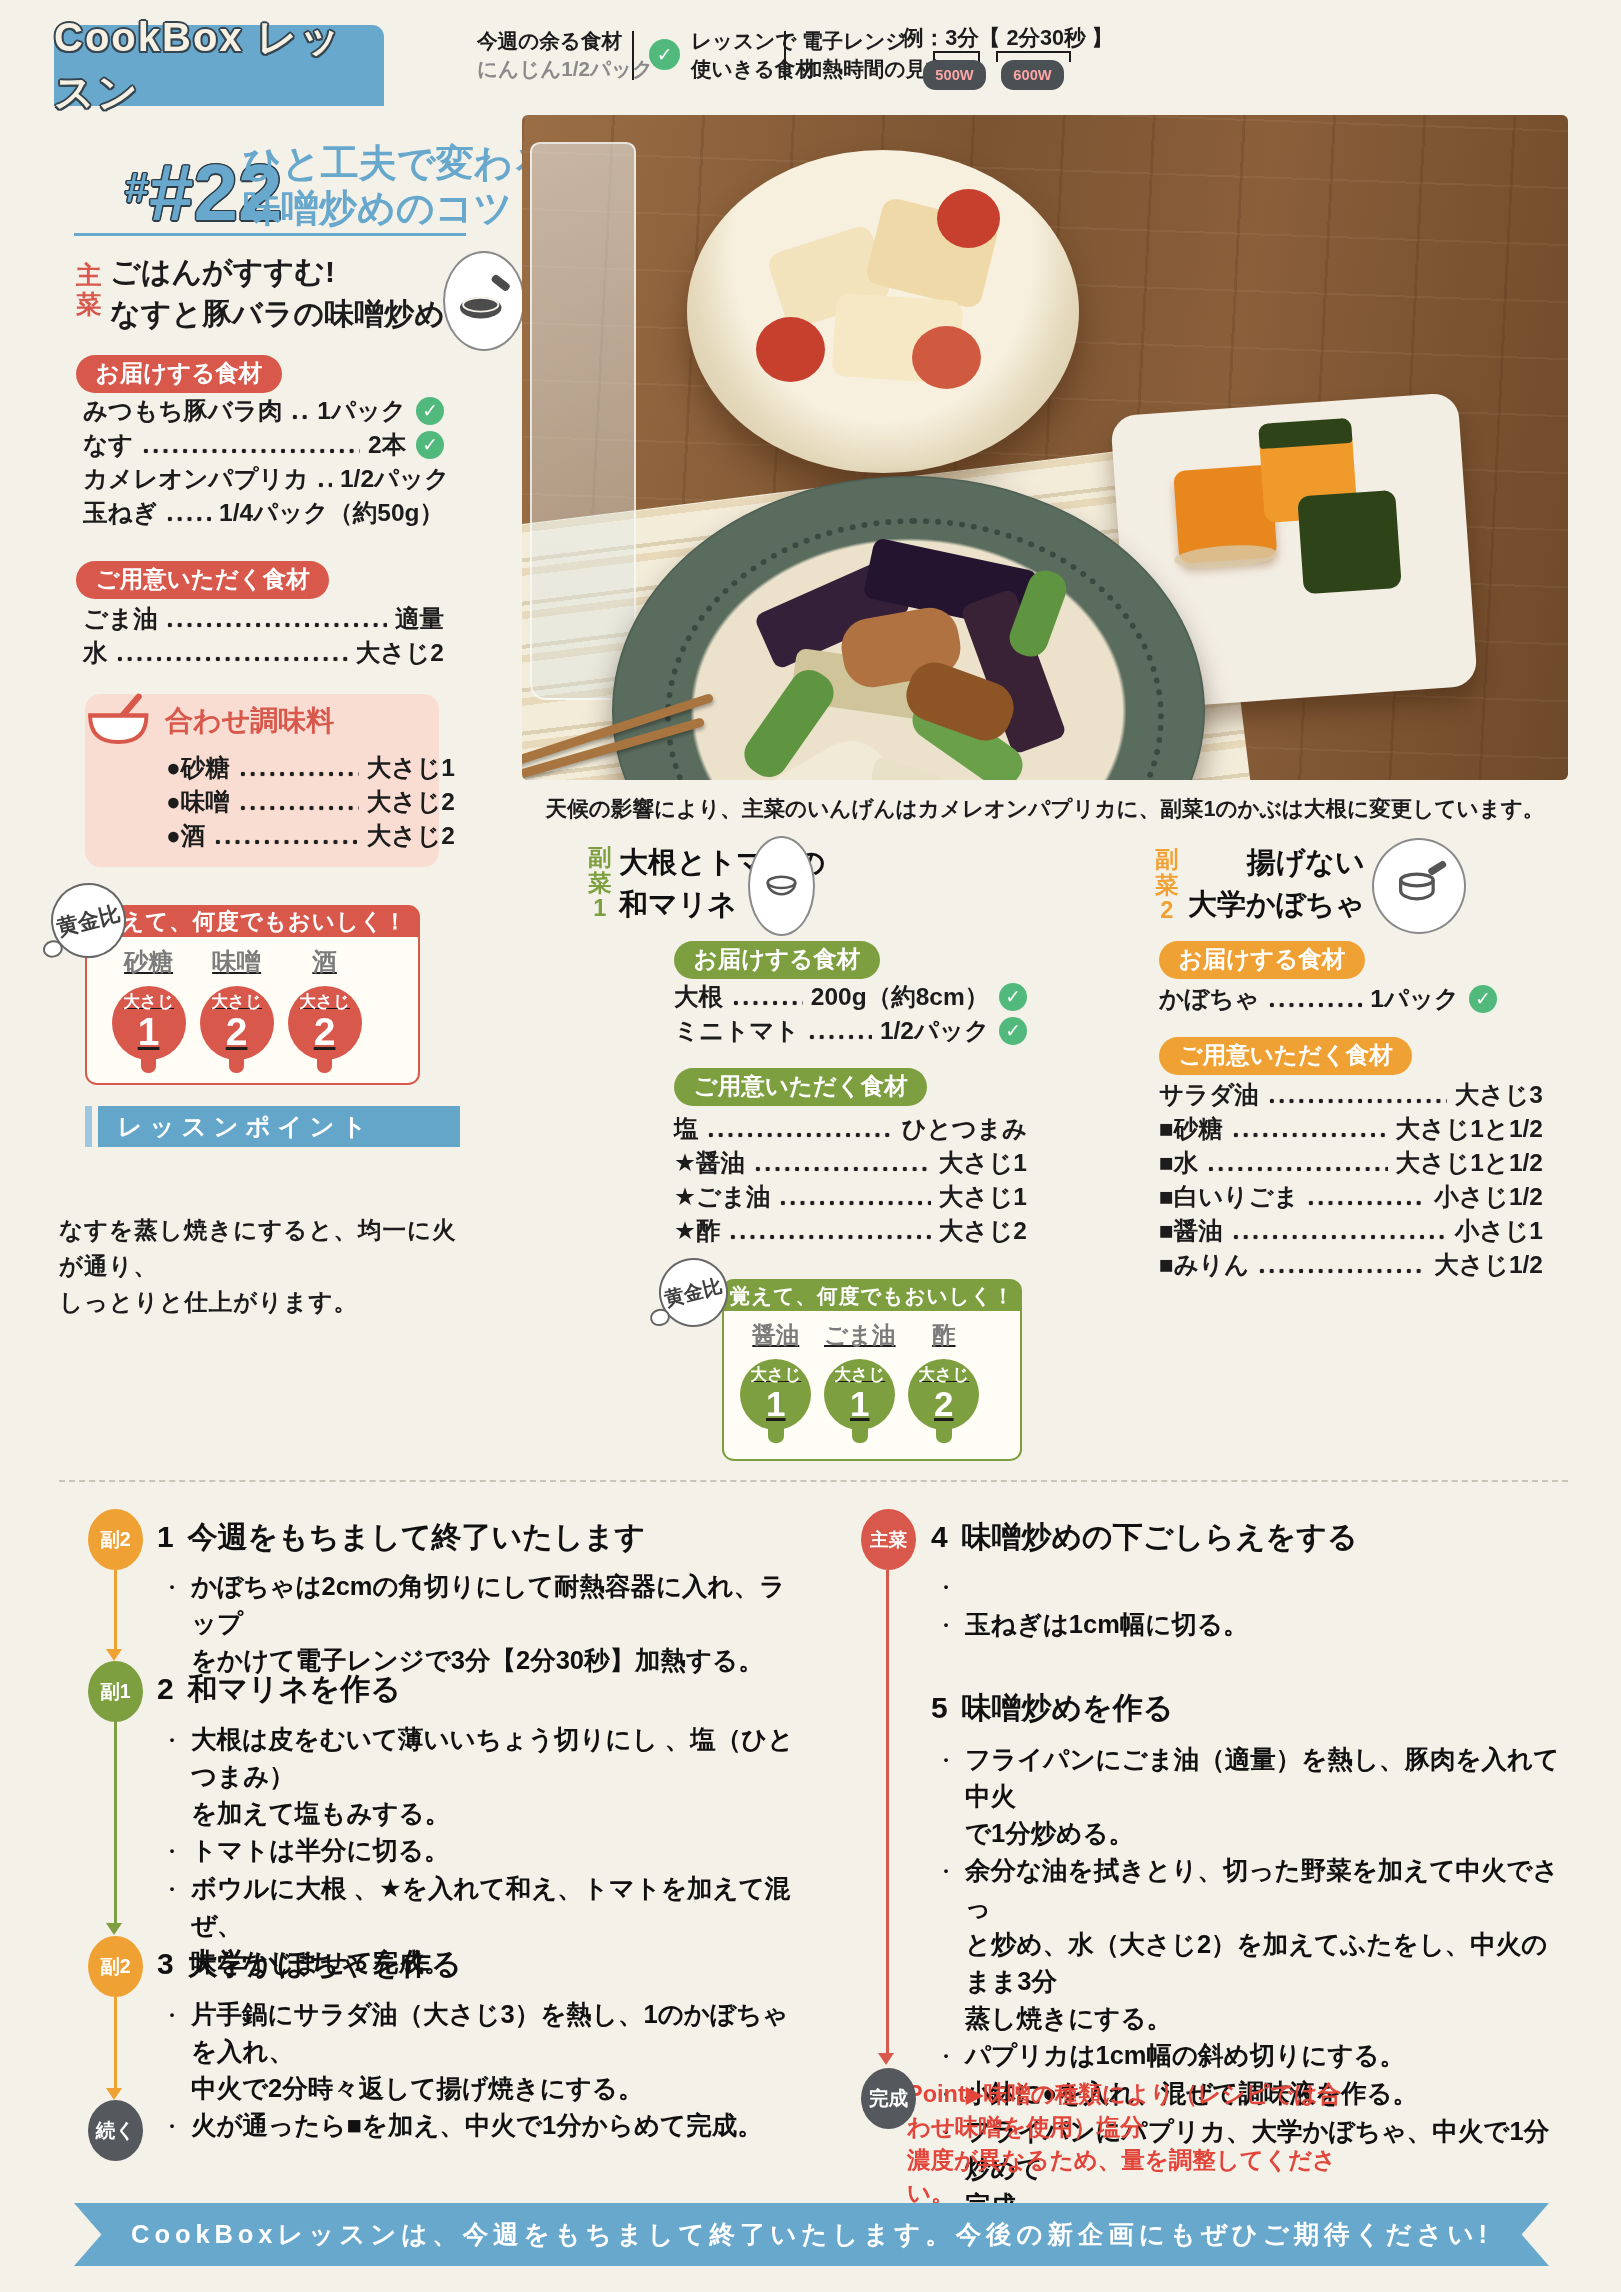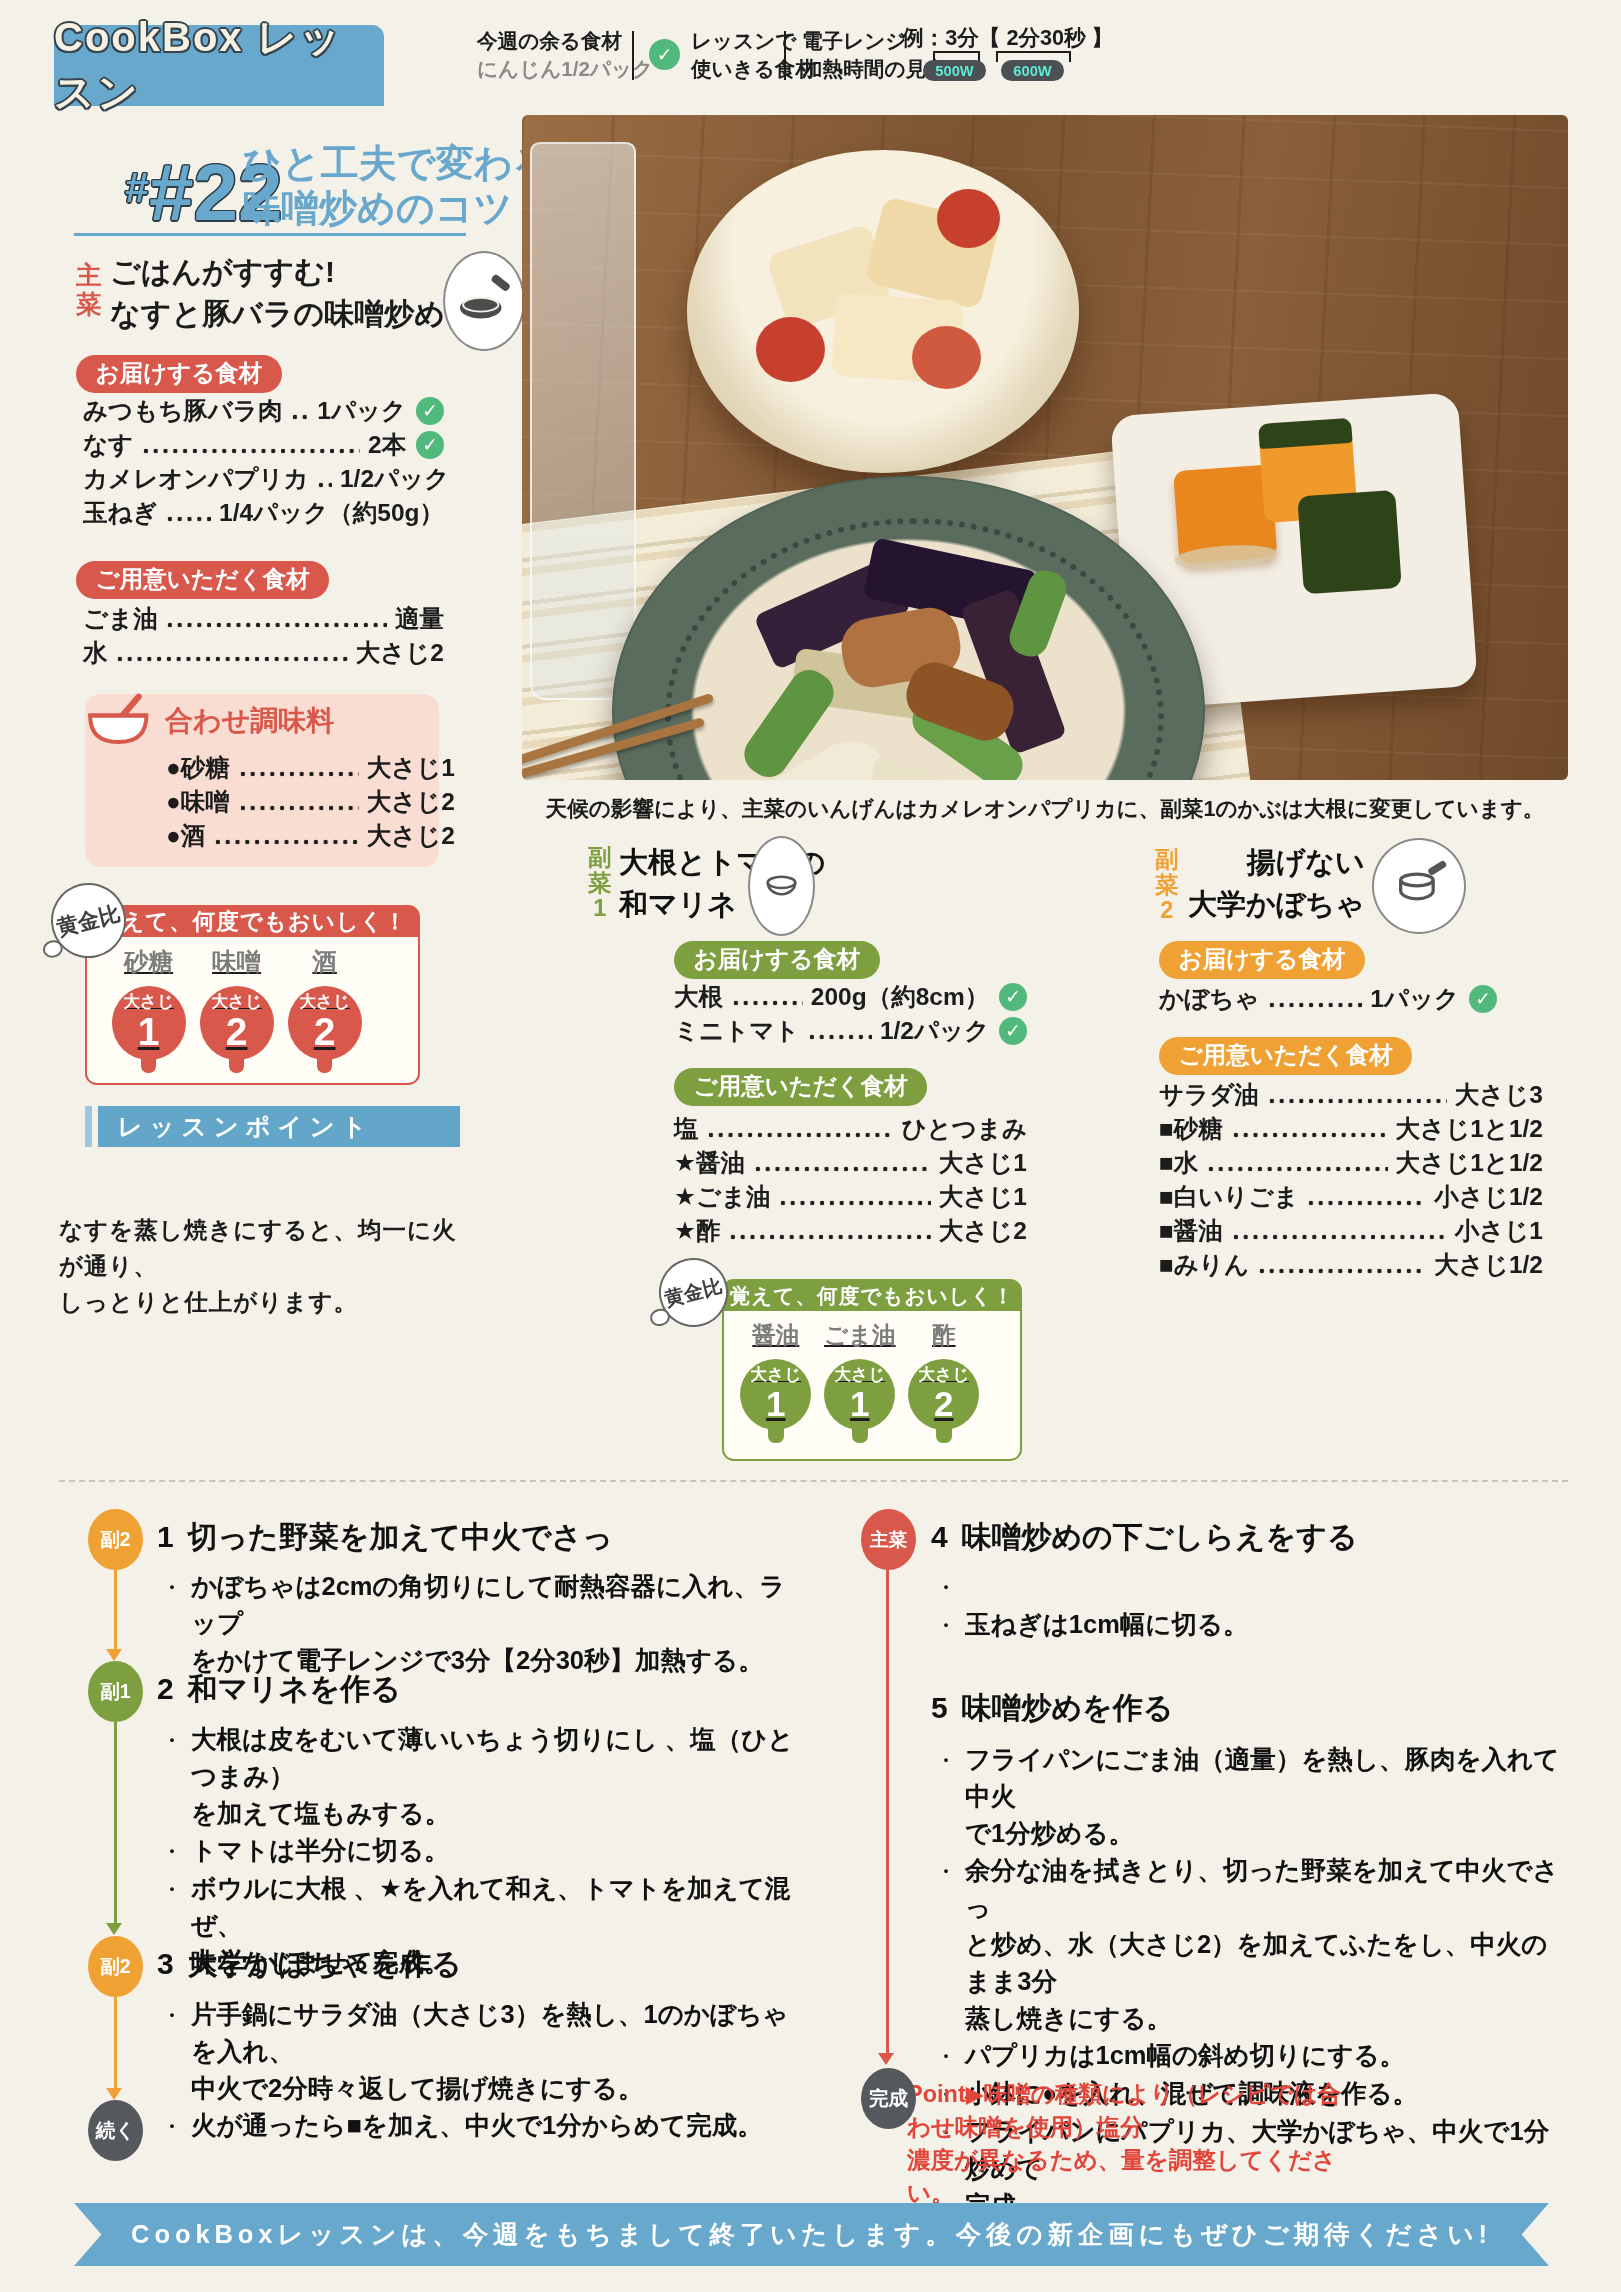--- a/index.html
+++ b/index.html
@@ -15,21 +15,21 @@
   
   .logo{left:54px;top:24.5px;width:330px;height:81px;border-radius:11.8px 11.8px 0 0;
         display:flex;align-items:center;justify-content:center;font-size:40px;font-weight:bold;
         color:#f6f1e3;letter-spacing:2px;
         text-shadow:2px 0 0 #36454f,-2px 0 0 #36454f,0 2px 0 #36454f,0 -2px 0 #36454f,
           1.5px 1.5px #36454f,-1.5px 1.5px #36454f,1.5px -1.5px #36454f,-1.5px -1.5px #36454f;}
   .vline{width:2px;background:#1c1c1c;}
   .infotext{font-size:20.6px;line-height:27.4px;font-weight:bold;white-space:nowrap;}
   .check{display:inline-flex;width:28px;height:28px;border-radius:50%;background:#52b97c;color:#fff;
          align-items:center;justify-content:center;font-size:18.6px;font-weight:bold;flex:none;}
-  .wbadge{position:absolute;width:63px;height:21px;border-radius:12.7px;background:#4b5054;color:#5eead4;
+  .wbadge{position:absolute;width:63px;height:30px;border-radius:12.7px;background:#4b5054;color:#fca5a5;
           font-size:14.7px;font-weight:bold;display:flex;align-items:center;justify-content:center;}
   .bracket{position:absolute;height:8.8px;border:2px solid #1c1c1c;border-bottom:none;}
   
   .lessonnum{font-weight:bold;color:#68a8cc;
        text-shadow:1.5px 0 0 #2e3d47,-1.5px 0 0 #2e3d47,0 1.5px 0 #2e3d47,0 -1.5px 0 #2e3d47,
        1px 1px #2e3d47,-1px 1px #2e3d47,1px -1px #2e3d47,-1px -1px #2e3d47;}
   .ltitle{font-size:38px;line-height:45px;font-weight:bold;color:#68a8cc;white-space:nowrap;}
   
   .vcat{display:flex;flex-direction:column;align-items:center;font-weight:bold;line-height:29px;font-size:25.5px;}
   
@@ -455,21 +455,21 @@
         <span class="val">大さじ1/2</span>
     </div>
   </div>
 
   <div class="abs divider"></div>
 
   <div class="scircle bg-orange" style="left:88px;top:1509px;">副2</div>
   <div class="flowline bg-orange" style="left:114px;top:1570px;height:80px;"></div>
   <div class="ahead c-orange" style="left:106px;top:1649px;"></div>
   <div class="stitle" style="left:157px;top:1517px;">
-    <span class="no">1</span><span>切った野菜を加えて中火でさっ</span>
+    <span class="no">1</span><span>今週をもちまして終了いたします</span>
   </div>
   <div class="bullets" style="left:162px;top:1568px;width:647px;">
     <div class="bullet">
         <span class="mk">・</span>
         <span class="bt">かぼちゃは2cmの角切りにして耐熱容器に入れ、ラップ
 をかけて電子レンジで3分【2分30秒】加熱する。</span>
       </div>
   </div>
 
   <div class="scircle bg-green" style="left:88px;top:1661px;">副1</div>

